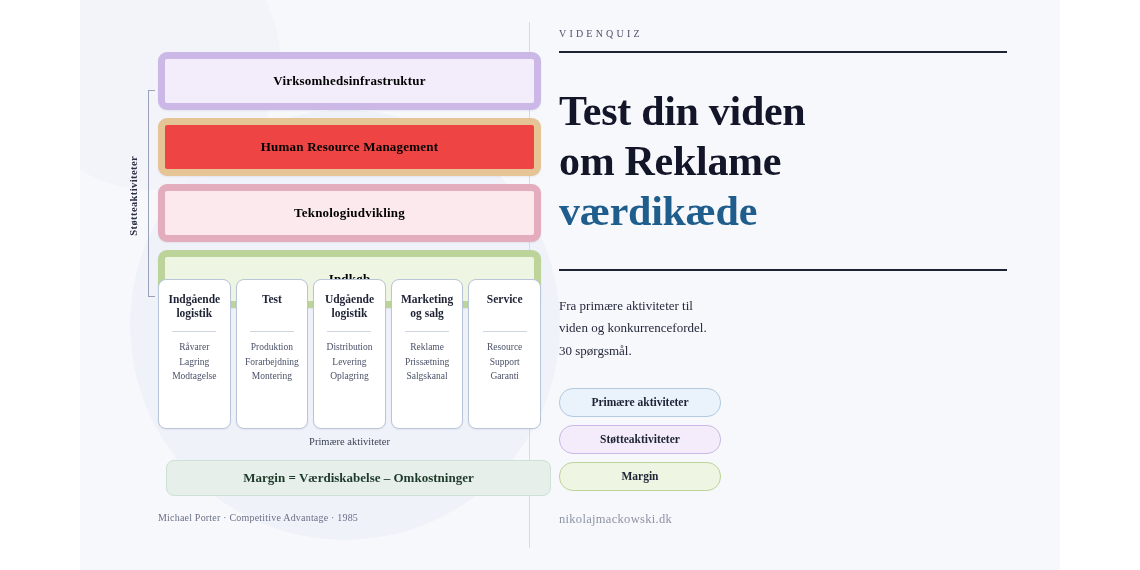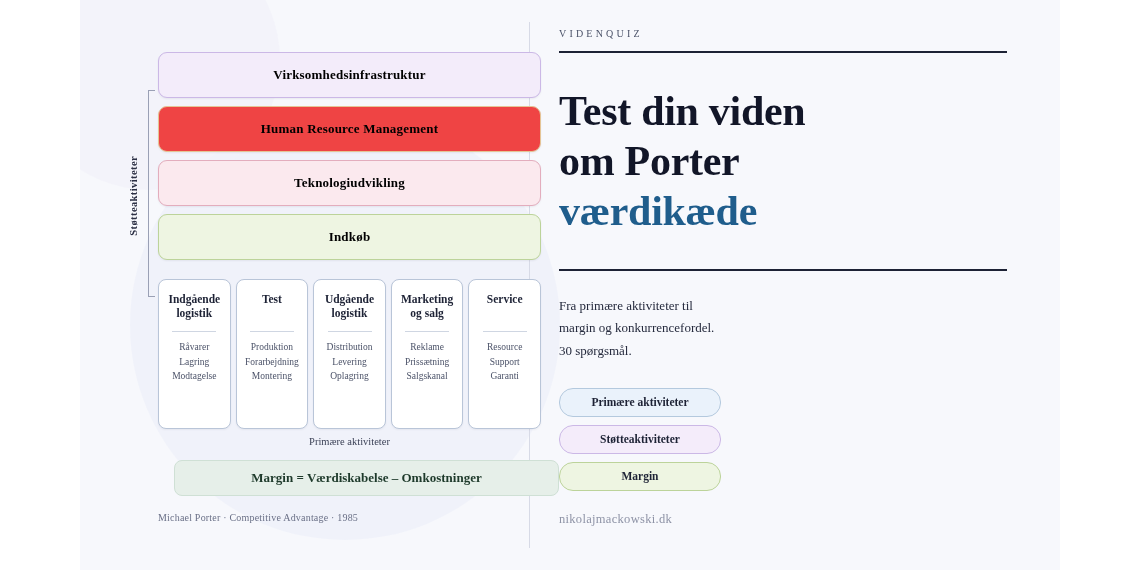--- a/index.html
+++ b/index.html
@@ -89,37 +89,36 @@
   .support-rows {
     position: absolute;
     left: 42px;
     top: 8px;
     width: 383px;
   }
   .support-row {
     height: 44px;
     margin-bottom: 8px;
     border-radius: 9px;
-    border: 1px solid #a21caf;
+    border: 7px solid #a21caf;
     display: flex;
     align-items: center;
     justify-content: center;
     font-size: 13px;
     font-weight: bold;
     letter-spacing: 0.2px;
     box-shadow: 0 1px 2px rgba(40,40,70,0.07);
   }
   .primary-wrap {
     position: absolute;
     left: 42px;
     top: 235px;
     width: 383px;
     display: flex;
     gap: 5px;
-    justify-content: center;
   }
   .primary-col {
     flex: 1;
     height: 150px;
     border-radius: 8px;
     border: 1px solid #b9c5d8;
     background: #ffffff;
     padding: 12px 4px 8px;
     box-sizing: border-box;
     text-align: center;
@@ -147,21 +146,21 @@
     position: absolute;
     left: 42px;
     top: 392px;
     width: 383px;
     text-align: center;
     font-size: 10.5px;
     color: #3c4257;
   }
   .margin-bar {
     position: absolute;
-    left: 58px;
+    left: 50px;
     top: 416px;
     width: 383px;
     height: 34px;
     border-radius: 8px;
     background: #e6efe9;
     border: 1px solid #cfe0d5;
     display: flex;
     align-items: center;
     justify-content: center;
     font-size: 13px;
@@ -318,29 +317,29 @@
 
       <div class="source-note">Michael Porter · Competitive Advantage · 1985</div>
     </div>
 
     <div class="panel">
       <div class="eyebrow">VIDENQUIZ</div>
       <div class="rule-top"></div>
 
       <div class="headline">
         <div>Test din viden</div>
-        <div>om Porter</div>
+        <div>om Reklame</div>
         <div class="accent">værdikæde</div>
       </div>
 
       <div class="rule-bottom"></div>
 
       <div class="deck">
         <div>Fra primære aktiviteter til</div>
-        <div>margin og konkurrencefordel.</div>
+        <div>viden og konkurrencefordel.</div>
         <div>30 spørgsmål.</div>
       </div>
 
       <div class="legend">
         <div class="legend-pill" id="leg0" style="background: rgb(234, 242, 251); border-color: rgb(180, 201, 222);">
           <span>Primære aktiviteter</span>
         </div>
         <div class="legend-pill" id="leg1" style="background: rgb(244, 236, 250); border-color: rgb(203, 184, 230);">
           <span>Støtteaktiviteter</span>
         </div>

